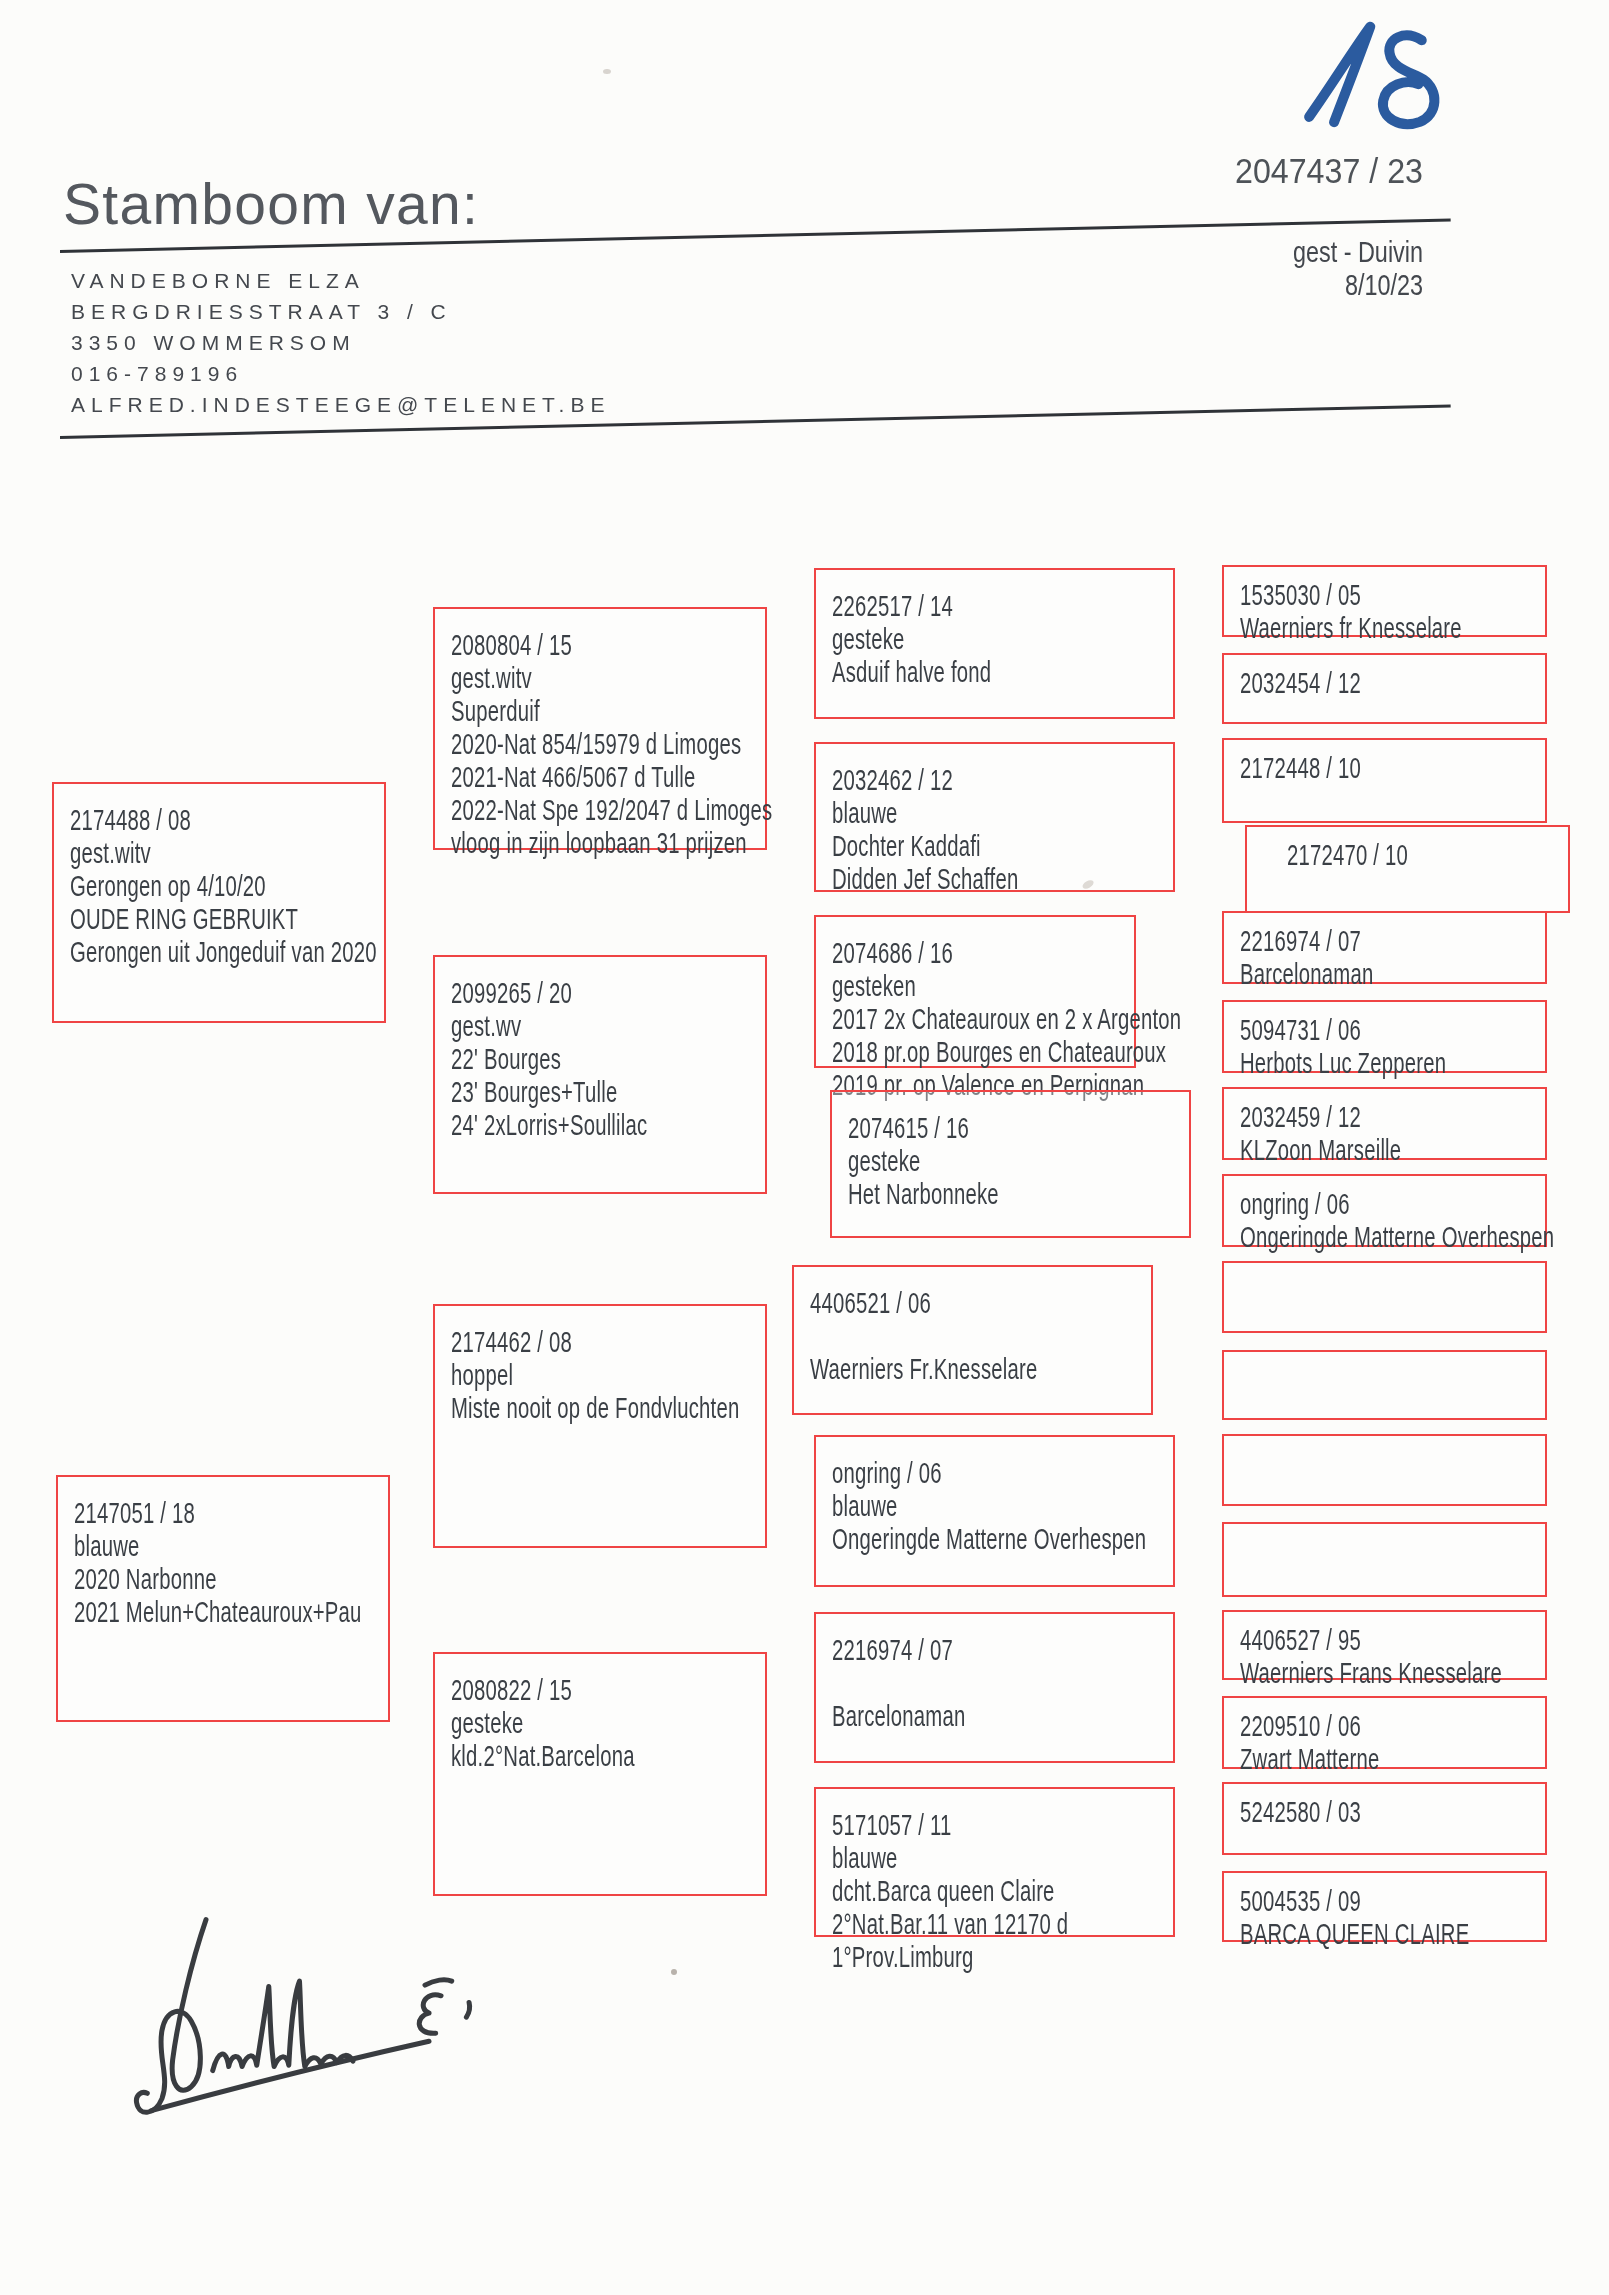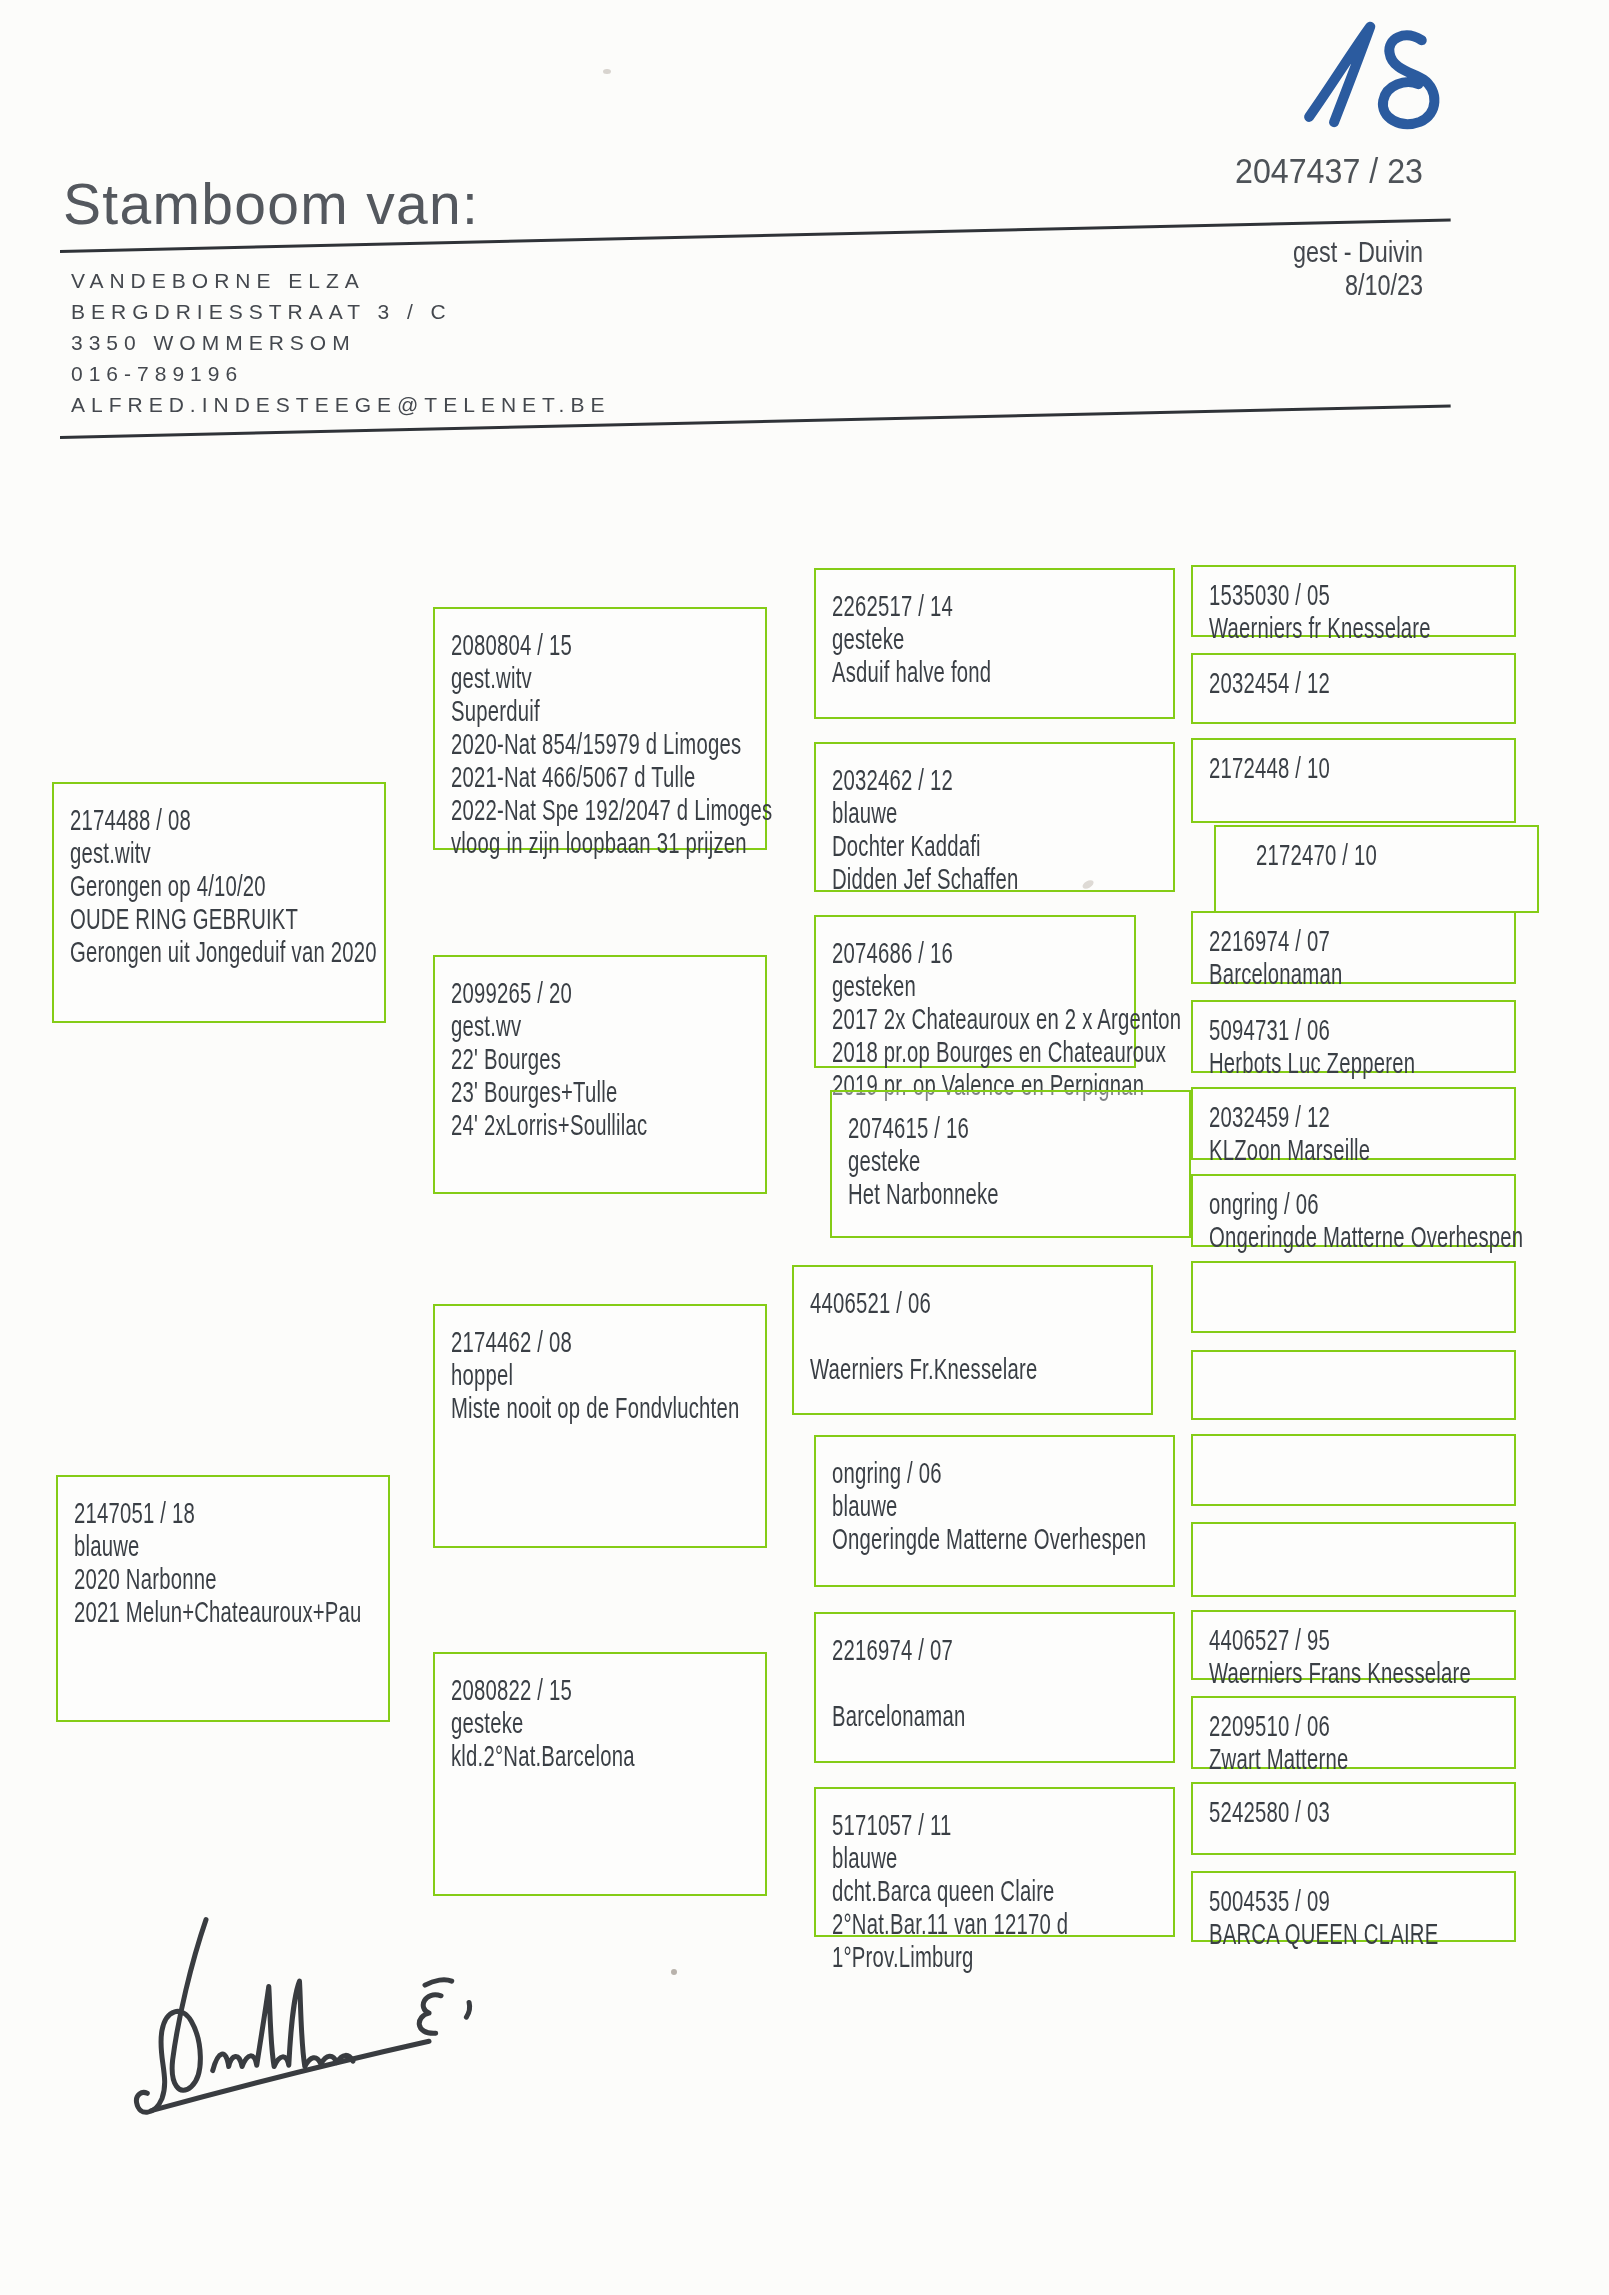--- a/index.html
+++ b/index.html
@@ -32,24 +32,24 @@
   }
   .stamp-block{
     position:absolute;left:1136px;top:235px;width:287px;text-align:right;
   }
   .stamp-line{
     font-size:30px;line-height:33px;color:#43474d;white-space:nowrap;
     transform:scaleX(0.78);transform-origin:100% 0;
   }
   .pbox{
     position:absolute;box-sizing:border-box;
-    border:2px solid #84cc16;background:rgba(255,255,255,0.35);
+    border:2px solid #ef4444;background:rgba(255,255,255,0.35);
     padding:20px 0 0 16px;overflow:visible;
   }
-  .pbox.small{padding-top:12px;}
+  .pbox.small{padding-top:12px;margin-left:31px;}
   .lines{
     transform:scaleX(0.70);transform-origin:0 0;
     white-space:nowrap;font-size:29px;line-height:33px;
     letter-spacing:0.3px;color:#3a3f45;
   }
   .bl{height:33px;}
   svg{position:absolute;overflow:visible;}
   .speck{position:absolute;border-radius:50%;}
 </style>
 </head>

